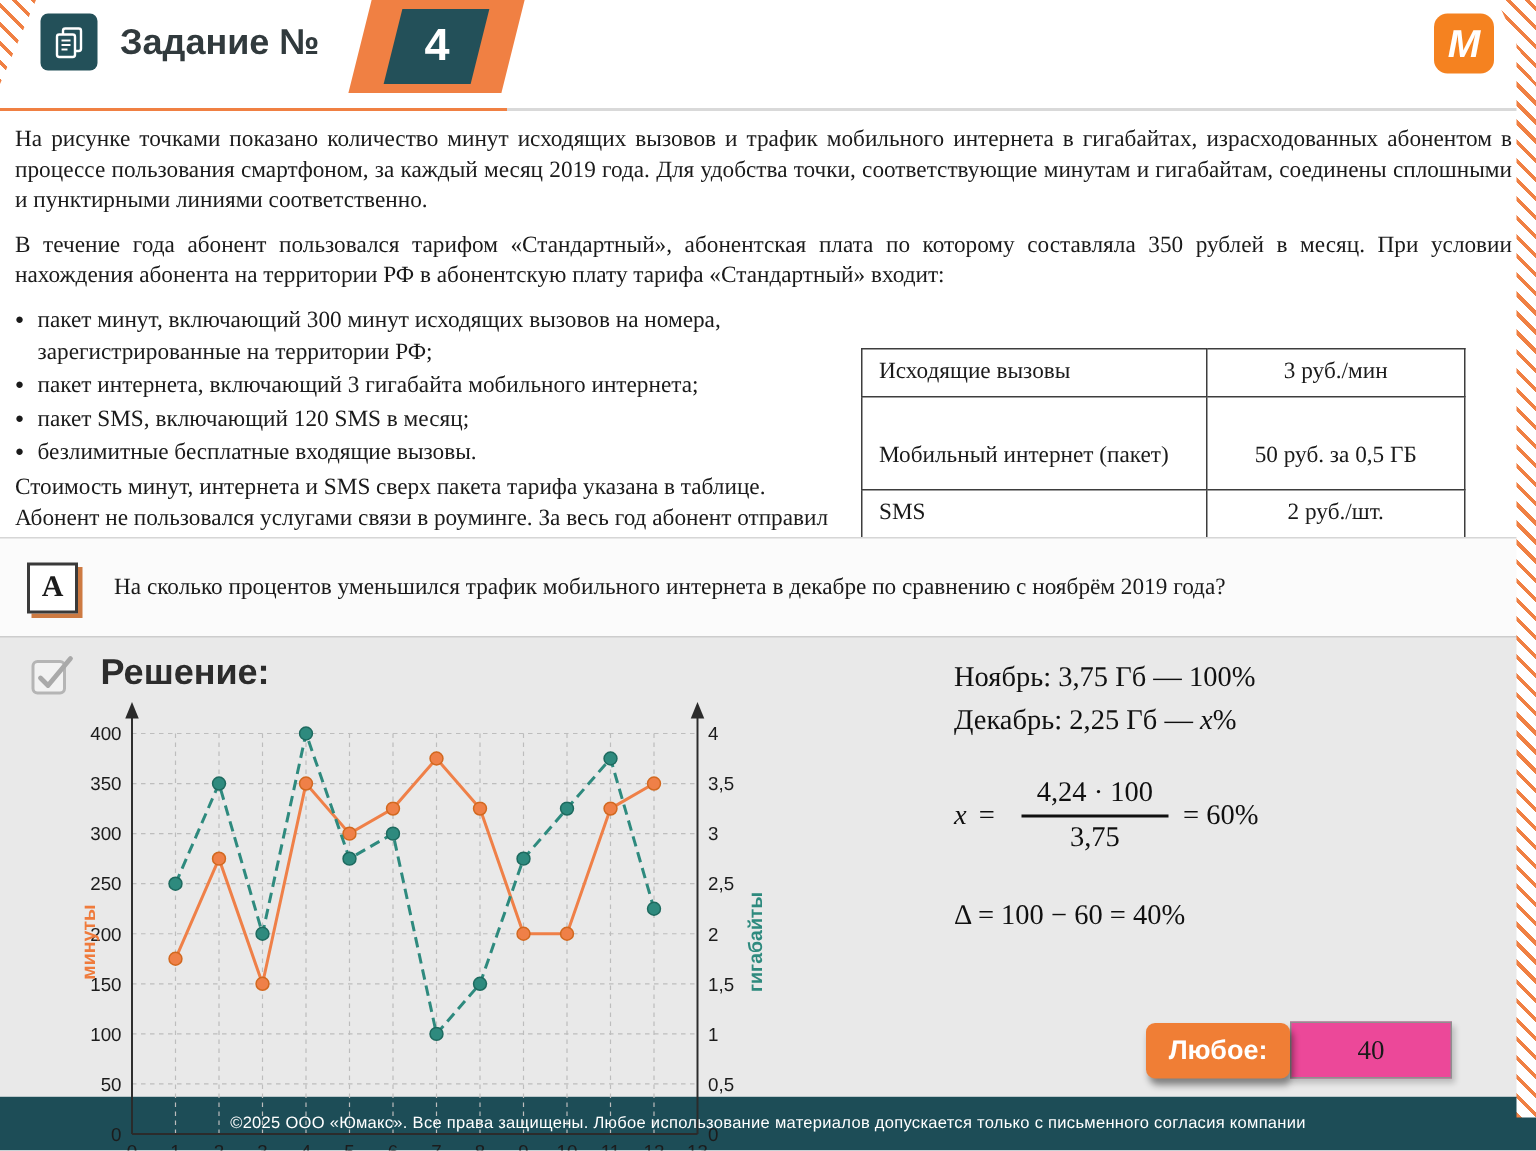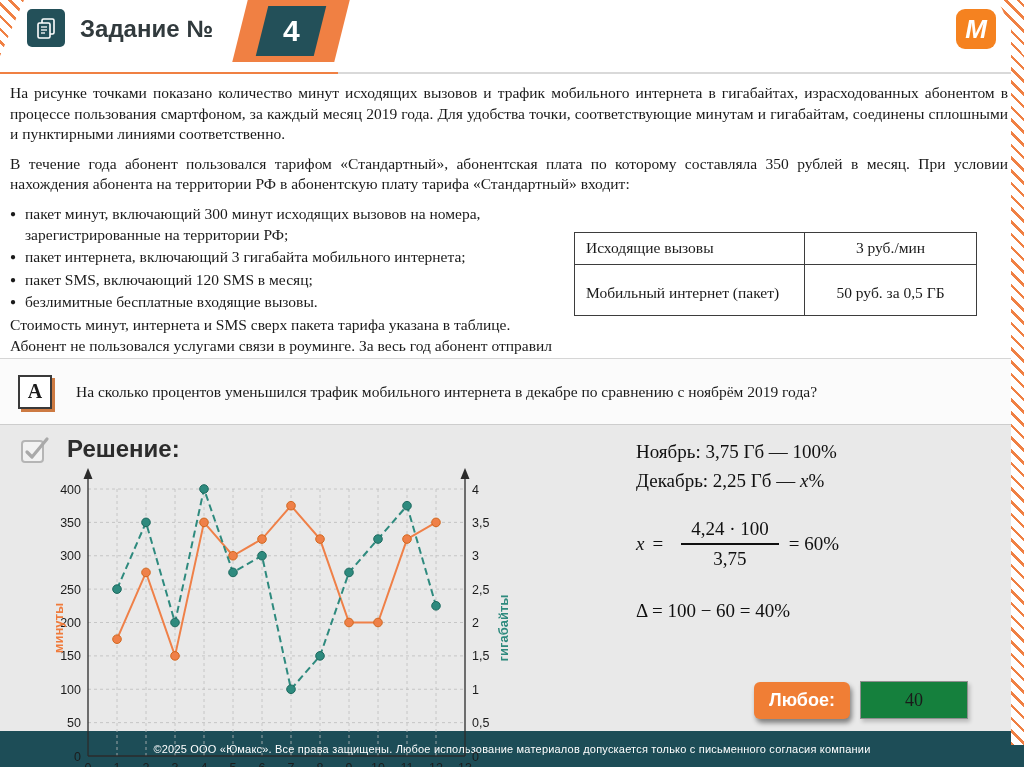--- a/index.html
+++ b/index.html
@@ -32,21 +32,21 @@
   .cols{display:flex;align-items:flex-start}
   .left-col{width:552px}
   .bullets{list-style:none}
   .bullets li{display:flex;margin-bottom:2px}
   .bullets .dot{flex:0 0 15px;font-size:10px;line-height:20px}
   .p3{margin-top:2px}
   .tariff{border-collapse:collapse;margin-left:12px;margin-top:28px}
   .tariff td{border:1px solid #3d3d3d;font-size:15.5px;padding:5px 11px}
   .tariff td.c1{width:230px}
   .tariff td.c2{width:172px;text-align:center}
-  .tariff tr:nth-child(2) td{padding-top:18px;padding-bottom:12px}
+  .tariff tr:nth-child(2) td{padding-top:29px;padding-bottom:12px}
 
   
   .question-sec{height:66px;background:#fbfbfb;border-top:1px solid #d6d6d6;display:flex;align-items:center}
   .q-letter{margin-left:18px;width:34px;height:34px;background:#fff;border:2px solid #3a3a3a;display:flex;align-items:center;justify-content:center;font-weight:bold;font-size:20px;box-shadow:3px 3px 0 #cd7a42}
   .q-text{margin-left:24px;font-size:15.5px}
 
   
   .solution-sec{flex:1;background:#e9e9e9;border-top:1px solid #cdcdcd;position:relative}
   .sol-head{position:absolute;left:20px;top:9px;display:flex;align-items:center;gap:17px}
   .sol-title{font-family:"Liberation Sans",sans-serif;font-weight:bold;font-size:24px;color:#2c2c2c}
@@ -54,21 +54,21 @@
   .math{position:absolute;left:636px;top:16px;font-size:19px;color:#101010}
   .m-line{margin-bottom:7px}
   .var{font-style:italic;font-family:"Liberation Serif",serif}
   .m-eq{display:flex;align-items:center;margin:26px 0 0 0}
   .frac{display:inline-flex;flex-direction:column;align-items:center;margin:0 10px}
   .fnum{padding:0 10px 3px;border-bottom:2px solid #101010}
   .fden{padding-top:3px}
   .m-delta{margin-top:30px}
   .answer{position:absolute;right:56px;bottom:12px;display:flex;align-items:center}
   .answer-btn{background:#f07e35;color:#fff;font-family:"Liberation Sans",sans-serif;font-weight:bold;font-size:18px;padding:8px 15px;border-radius:6px;box-shadow:2px 4px 5px rgba(0,0,0,.45);position:relative;z-index:1}
-  .answer-box{background:#15803d;border:1px solid #8f8f8f;width:108px;height:38px;display:flex;align-items:center;justify-content:center;font-size:18px;margin-left:10px;box-shadow:2px 3px 4px rgba(0,0,0,.2)}
+  .answer-box{background:#ec4899;border:1px solid #8f8f8f;width:108px;height:38px;display:flex;align-items:center;justify-content:center;font-size:18px;margin-left:0;box-shadow:2px 3px 4px rgba(0,0,0,.2)}
 
   
   .footer{height:36px;background:#1d4d57;color:#fff;display:flex;align-items:center;justify-content:center;font-family:"Liberation Sans",sans-serif;font-size:11px;letter-spacing:.2px;flex:0 0 auto}
 </style>
 </head>
 <body>
 
 <div class="page">
 
   <div class="header">
@@ -121,20 +121,24 @@
       </div>
       <table class="tariff">
         <tbody>
             <tr>
           <td class="c1">Исходящие вызовы</td>
           <td class="c2">3 руб./мин</td>
         </tr>
         <tr>
           <td class="c1">Мобильный интернет (пакет)</td>
           <td class="c2">50 руб. за 0,5 ГБ</td>
+        </tr>
+        <tr>
+          <td class="c1">SMS</td>
+          <td class="c2">2 руб./шт.</td>
         </tr>
       </tbody>
         </table>
     </div>
   </div>
 
   <div class="question-sec">
     <div class="q-letter">А</div>
     <div class="q-text">На сколько процентов уменьшился трафик мобильного интернета в декабре по сравнению с ноябрём 2019 года?</div>
   </div>

